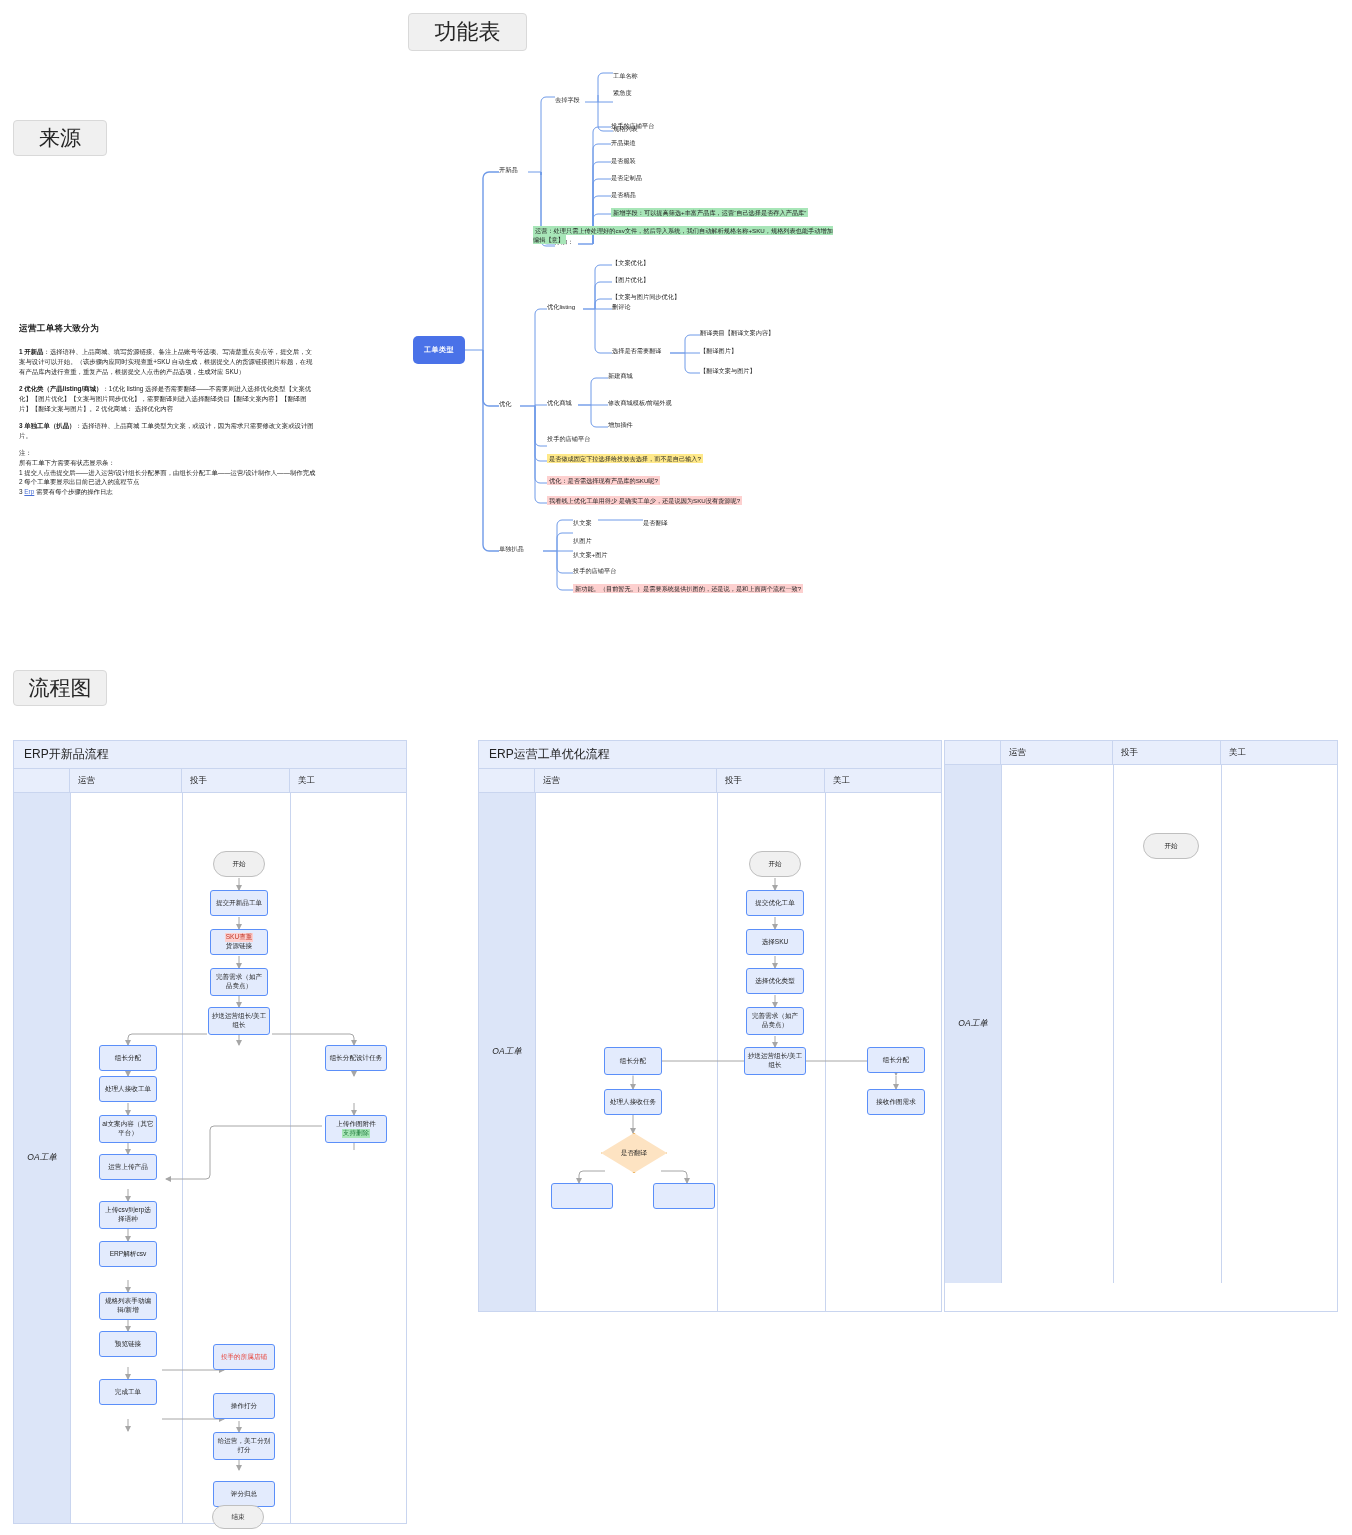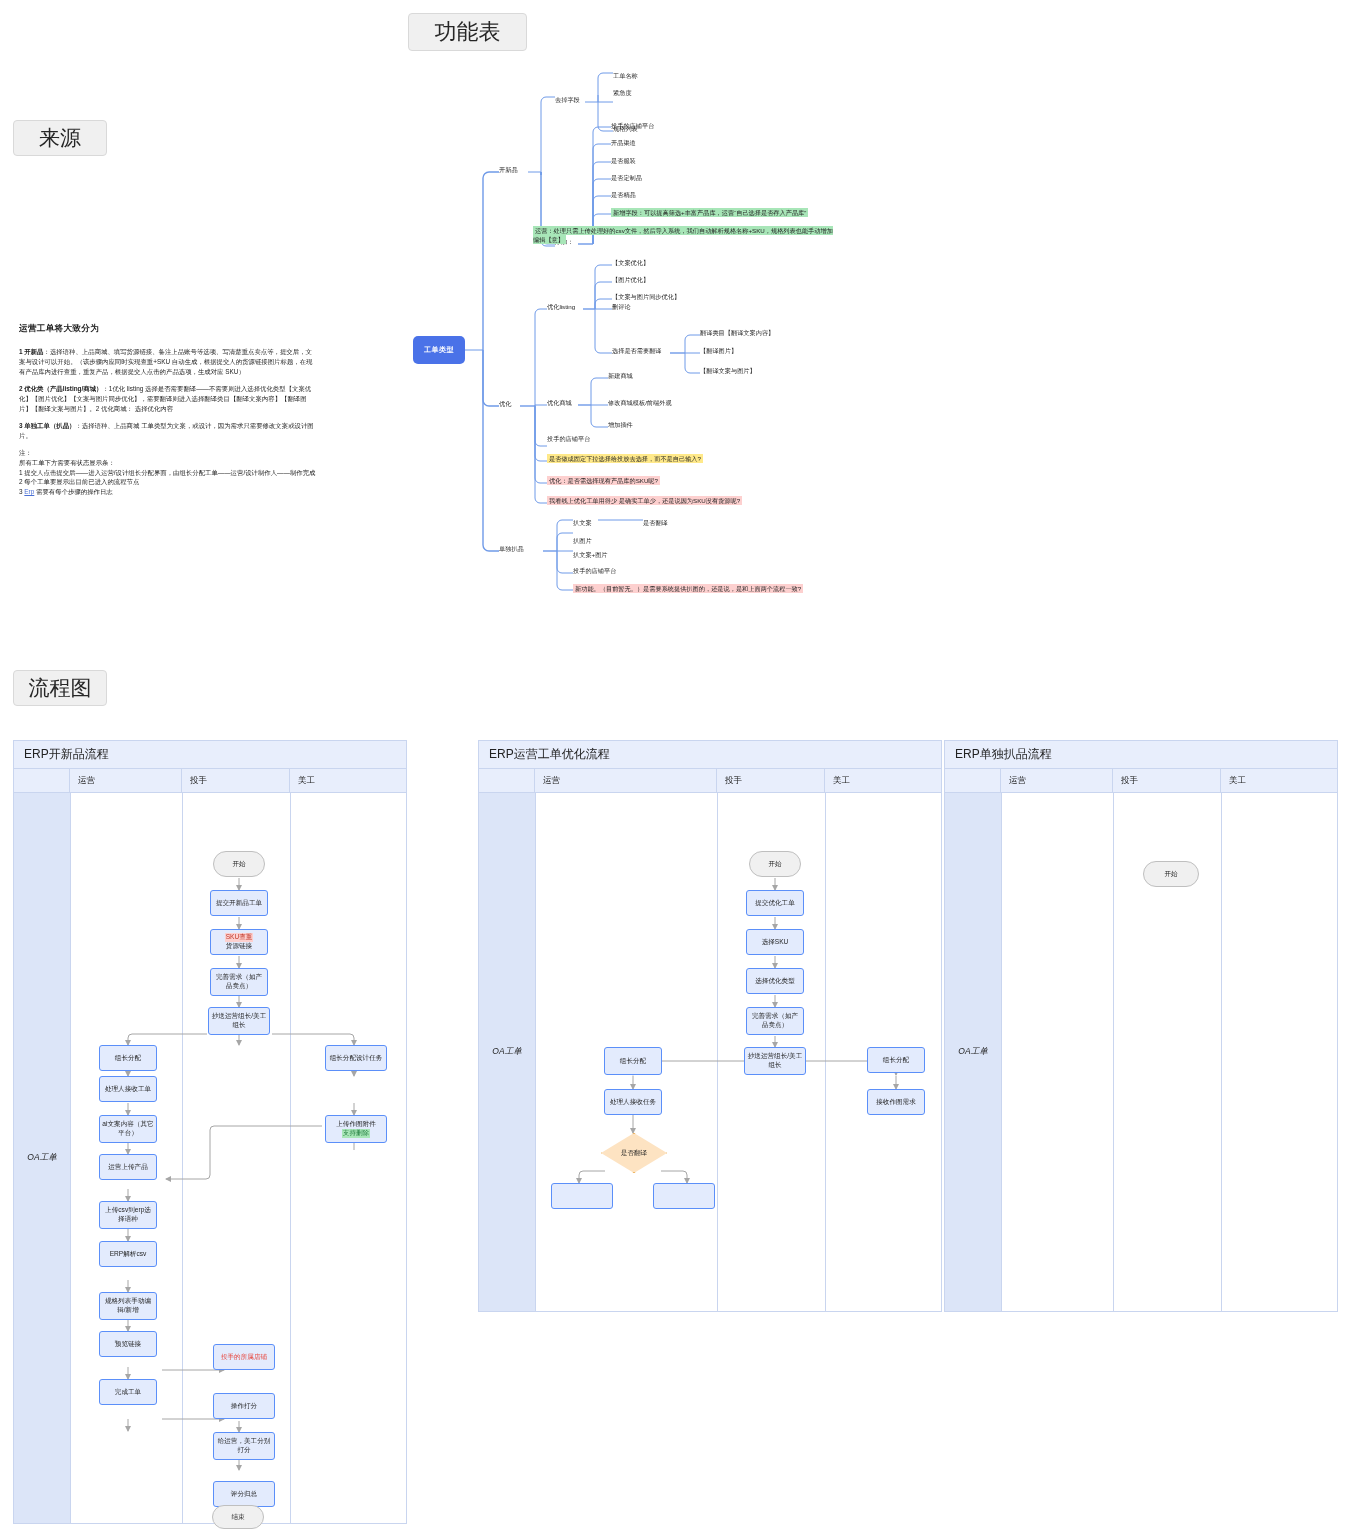--- a/index.html
+++ b/index.html
@@ -373,21 +373,20 @@
     <div class="node" style="left:125px;top:296px;width:58px;height:26px;">处理人接收任务</div>
     <div class="diamond" style="left:122px;top:340px;width:64px;height:38px;">是否翻译</div>
     <div class="node empty" style="left:72px;top:390px;width:62px;height:26px;"></div>
     <div class="node empty" style="left:174px;top:390px;width:62px;height:26px;"></div>
     <div class="node" style="left:388px;top:254px;width:58px;height:26px;">组长分配</div>
     <div class="node" style="left:388px;top:296px;width:58px;height:26px;">接收作图需求</div>
   </div>
 </div>
 
 <div class="flow" style="left:944px;top:740px;width:394px;height:572px;">
-  <div class="flow-title">ERP单独扒品流程</div>
   <div class="flow-lanes">
     <div class="lane-h" style="width:56px;"></div>
     <div class="lane-h" style="width:112px;">运营</div>
     <div class="lane-h" style="width:108px;">投手</div>
     <div class="lane-h" style="width:116px;border-right:none;">美工</div>
   </div>
   <div class="flow-body" style="height:518px;">
     <div class="oa-col">OA工单</div>
     <div class="vdiv" style="left:168px;"></div>
     <div class="vdiv" style="left:276px;"></div>

